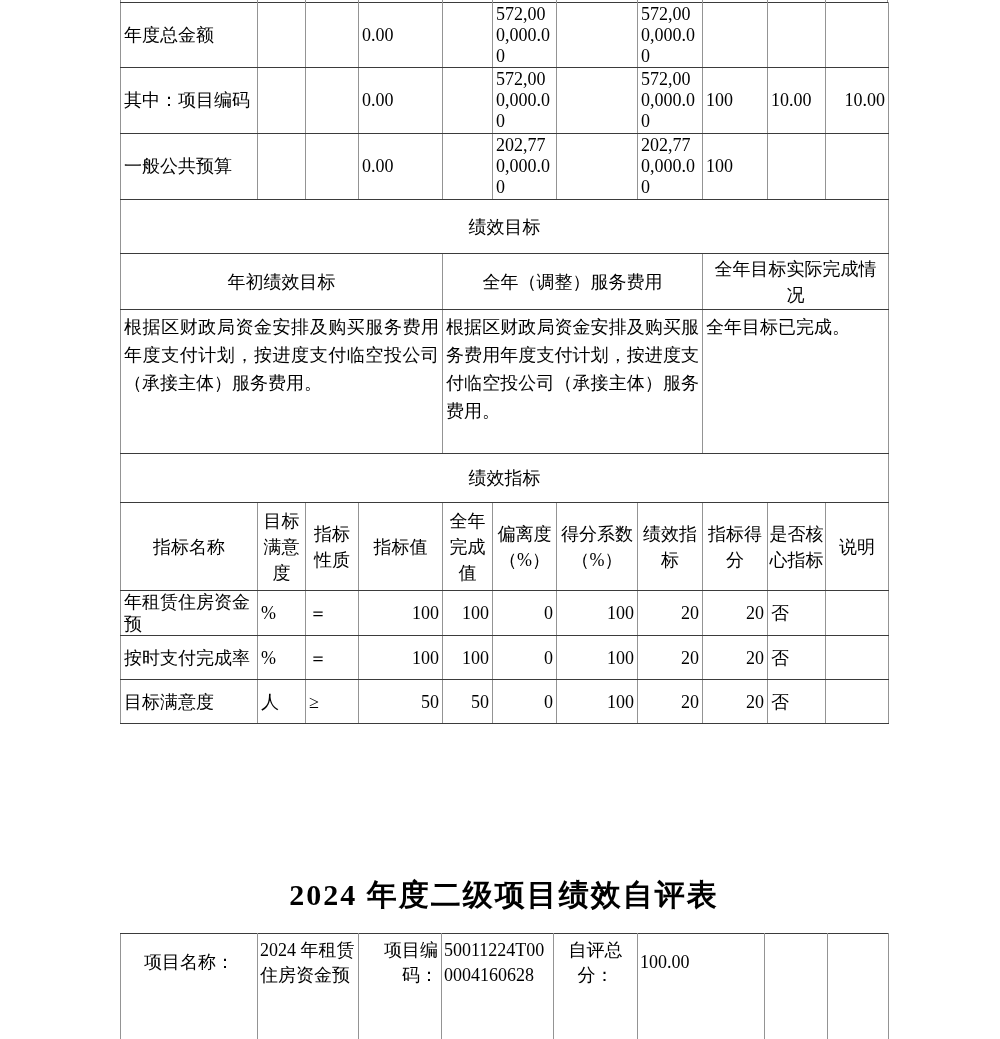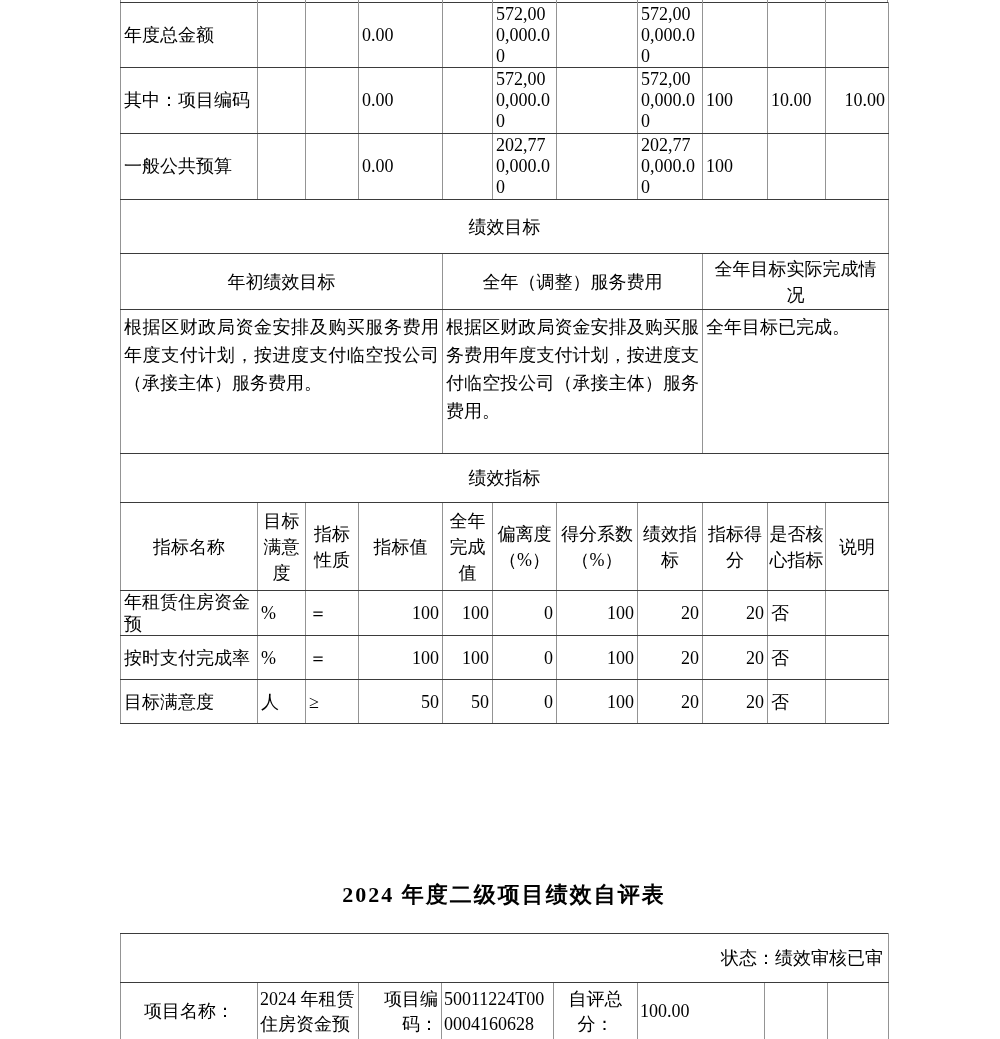--- a/index.html
+++ b/index.html
@@ -29,21 +29,21 @@
   .num{line-break:anywhere;word-break:break-all;letter-spacing:0;line-height:21px;}
   .sec{text-align:center;}                      
   .gh td{text-align:center;padding:0 4px;line-height:26px;}  
   .gc td{vertical-align:top;text-align:justify;line-height:28px;padding-top:3px;}
   .gc td.plain{text-align:left;}
   .ih td{text-align:center;line-height:26px;padding:0 1px;}  
   .dr td{line-height:22px;}
 
   .title2{
     position:absolute;left:120px;top:874px;width:768px;text-align:center;
-    font-weight:bold;font-size:22px;letter-spacing:2px;line-height:42px;
+    font-weight:bold;font-size:30px;letter-spacing:2px;line-height:42px;
   }
 
   .st td{text-align:right;padding-right:5px;}
   .pr td{vertical-align:top;line-height:25px;padding-top:4px;}
   .pr td.lbl{text-align:center;}
   .pr td.lblr{text-align:right;}
   .pr td.vpad{padding-top:16px;}
   .pr td.num2{line-break:anywhere;word-break:break-all;padding:4px 2px 0 2px;}
   .pr td.val{text-align:left;padding-left:2px;}
 </style>
@@ -211,23 +211,20 @@
       <col style="width:137px">
         <col style="width:101px">
         <col style="width:83px">
         <col style="width:112px">
         <col style="width:84px">
         <col style="width:127px">
         <col style="width:63px">
         <col style="width:61px">
     </colgroup>
     <tbody>
-        <tr class="st" style="height:49px">
-      <td colspan="8">状态：绩效审核已审</td>
-    </tr>
     <tr class="pr" style="height:108px">
       <td class="lbl vpad">项目名称：</td>
       <td class="val">2024 年租赁住房资金预</td>
       <td class="lblr">项目编码：</td>
       <td class="val num2">50011224T000004160628</td>
       <td class="lbl">自评总分：</td>
       <td class="val vpad">100.00</td>
       <td></td>
       <td></td>
     </tr>

